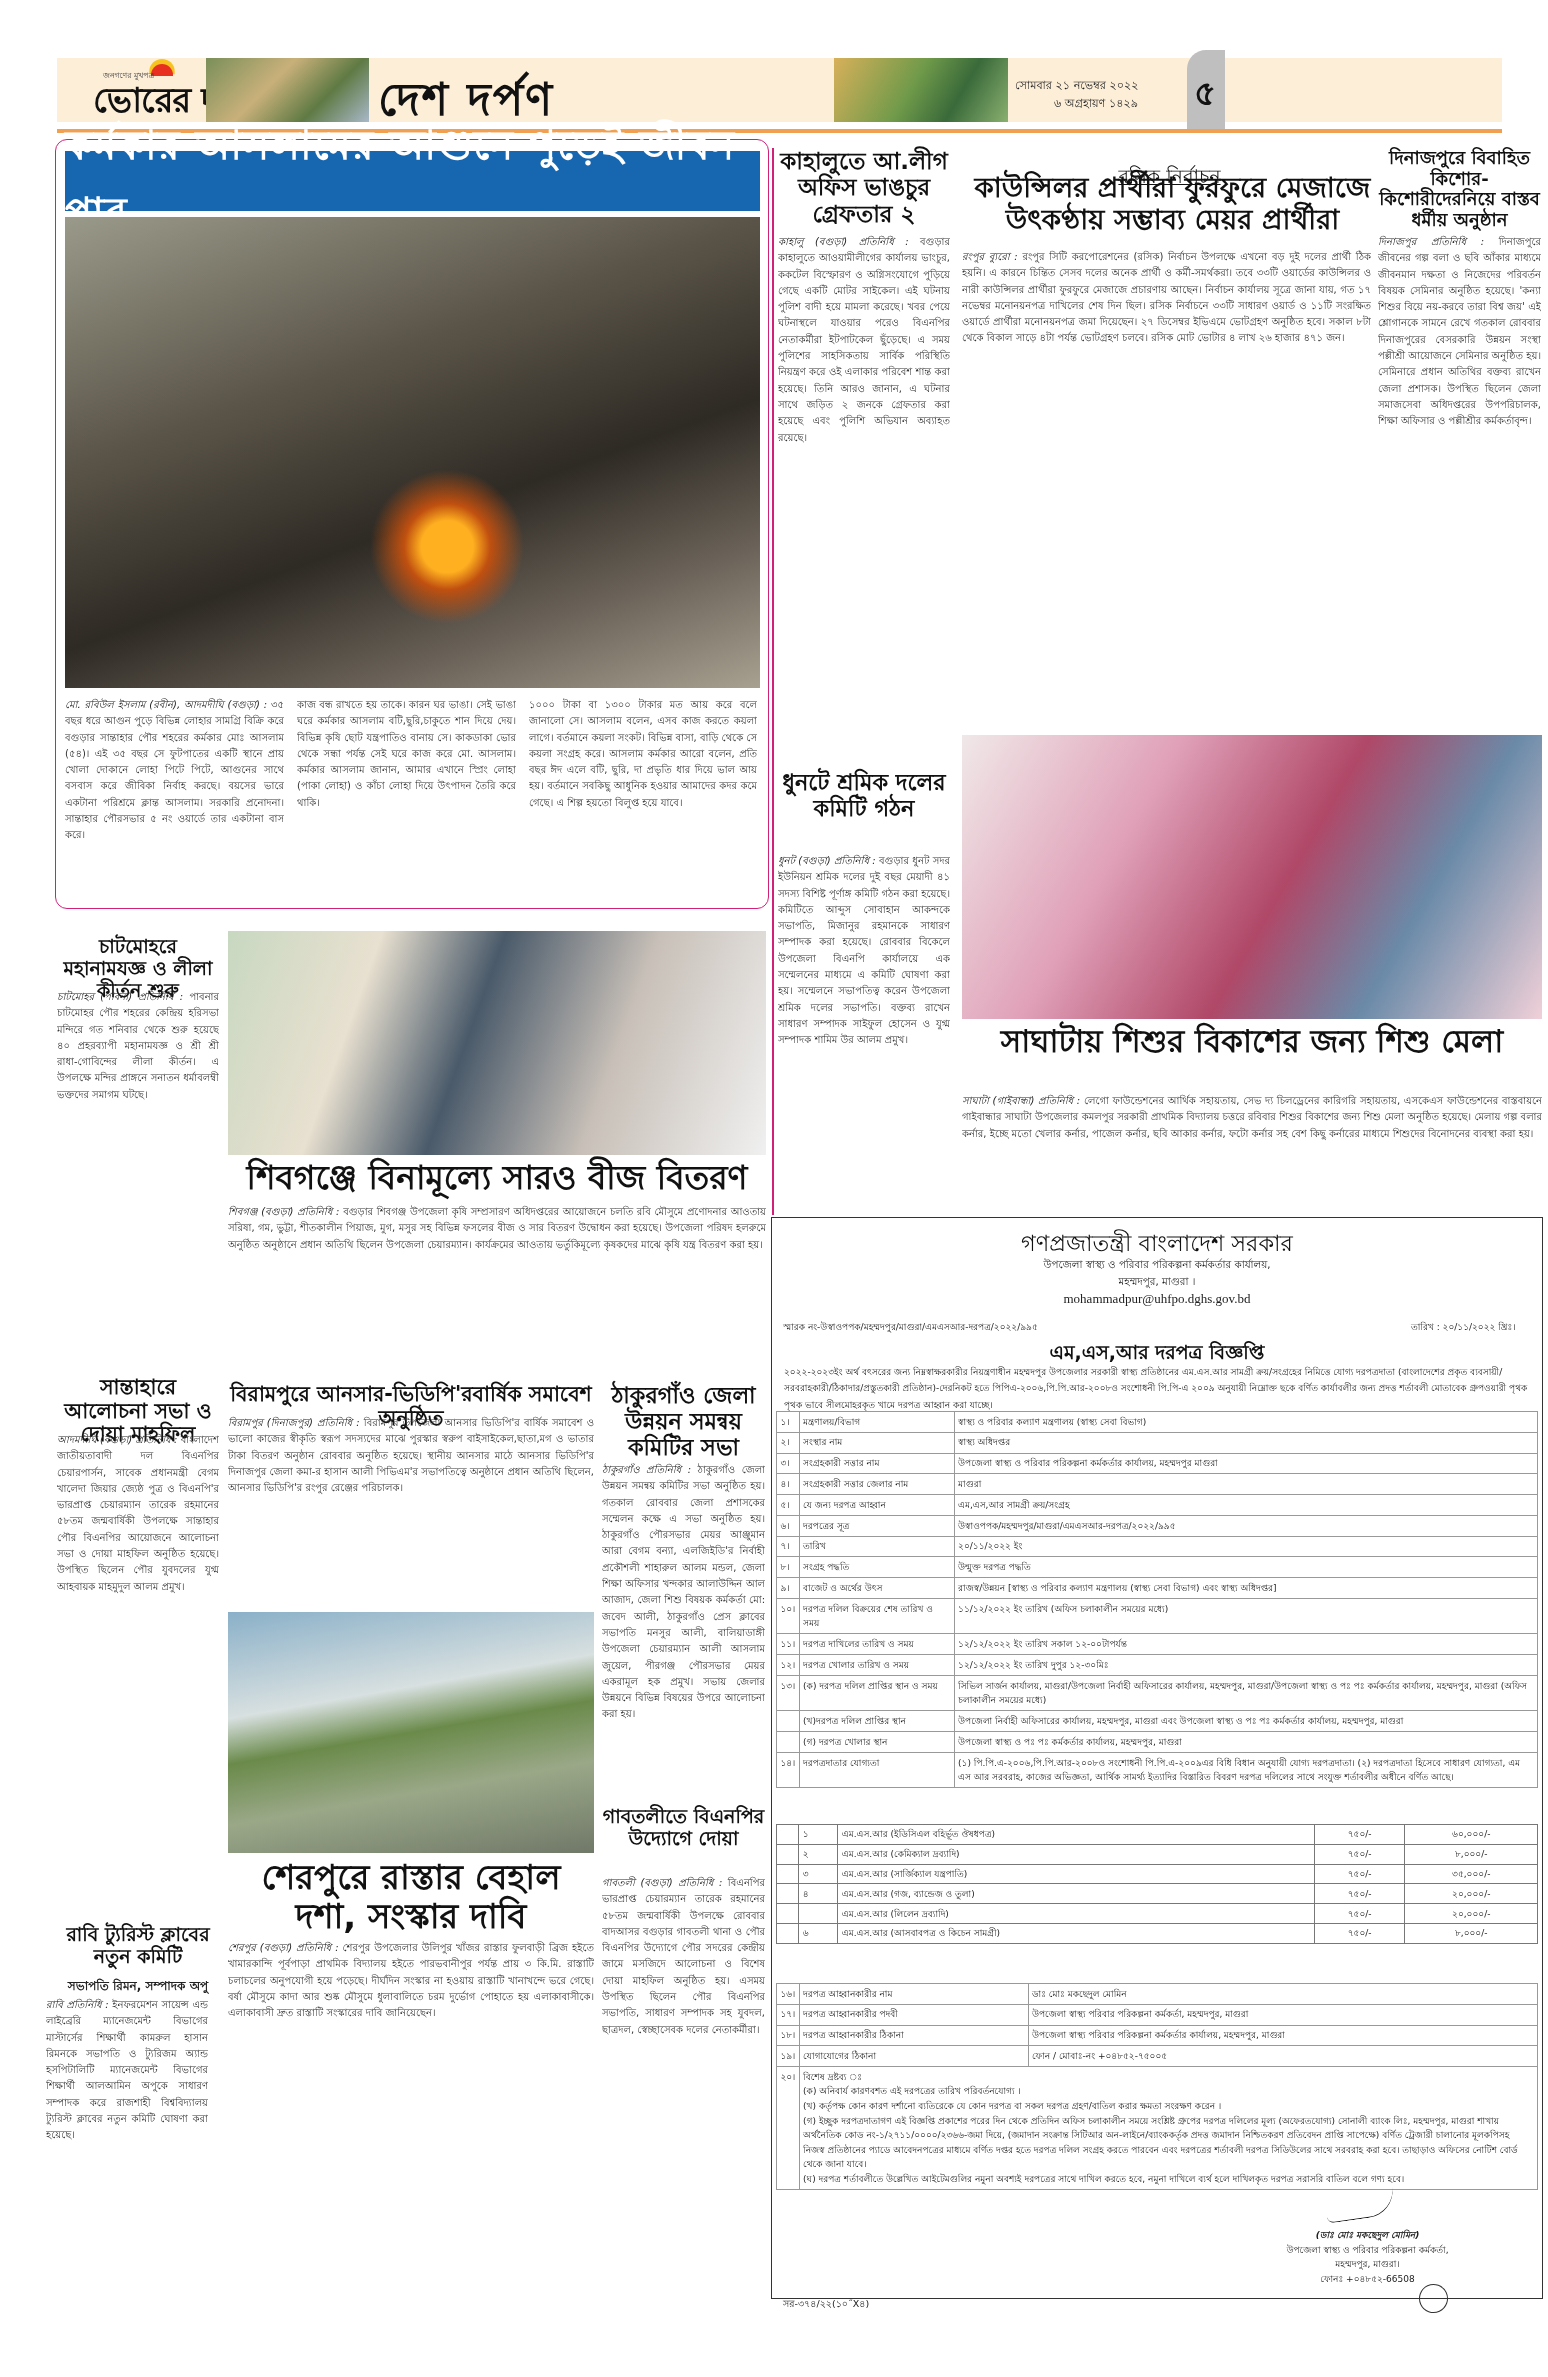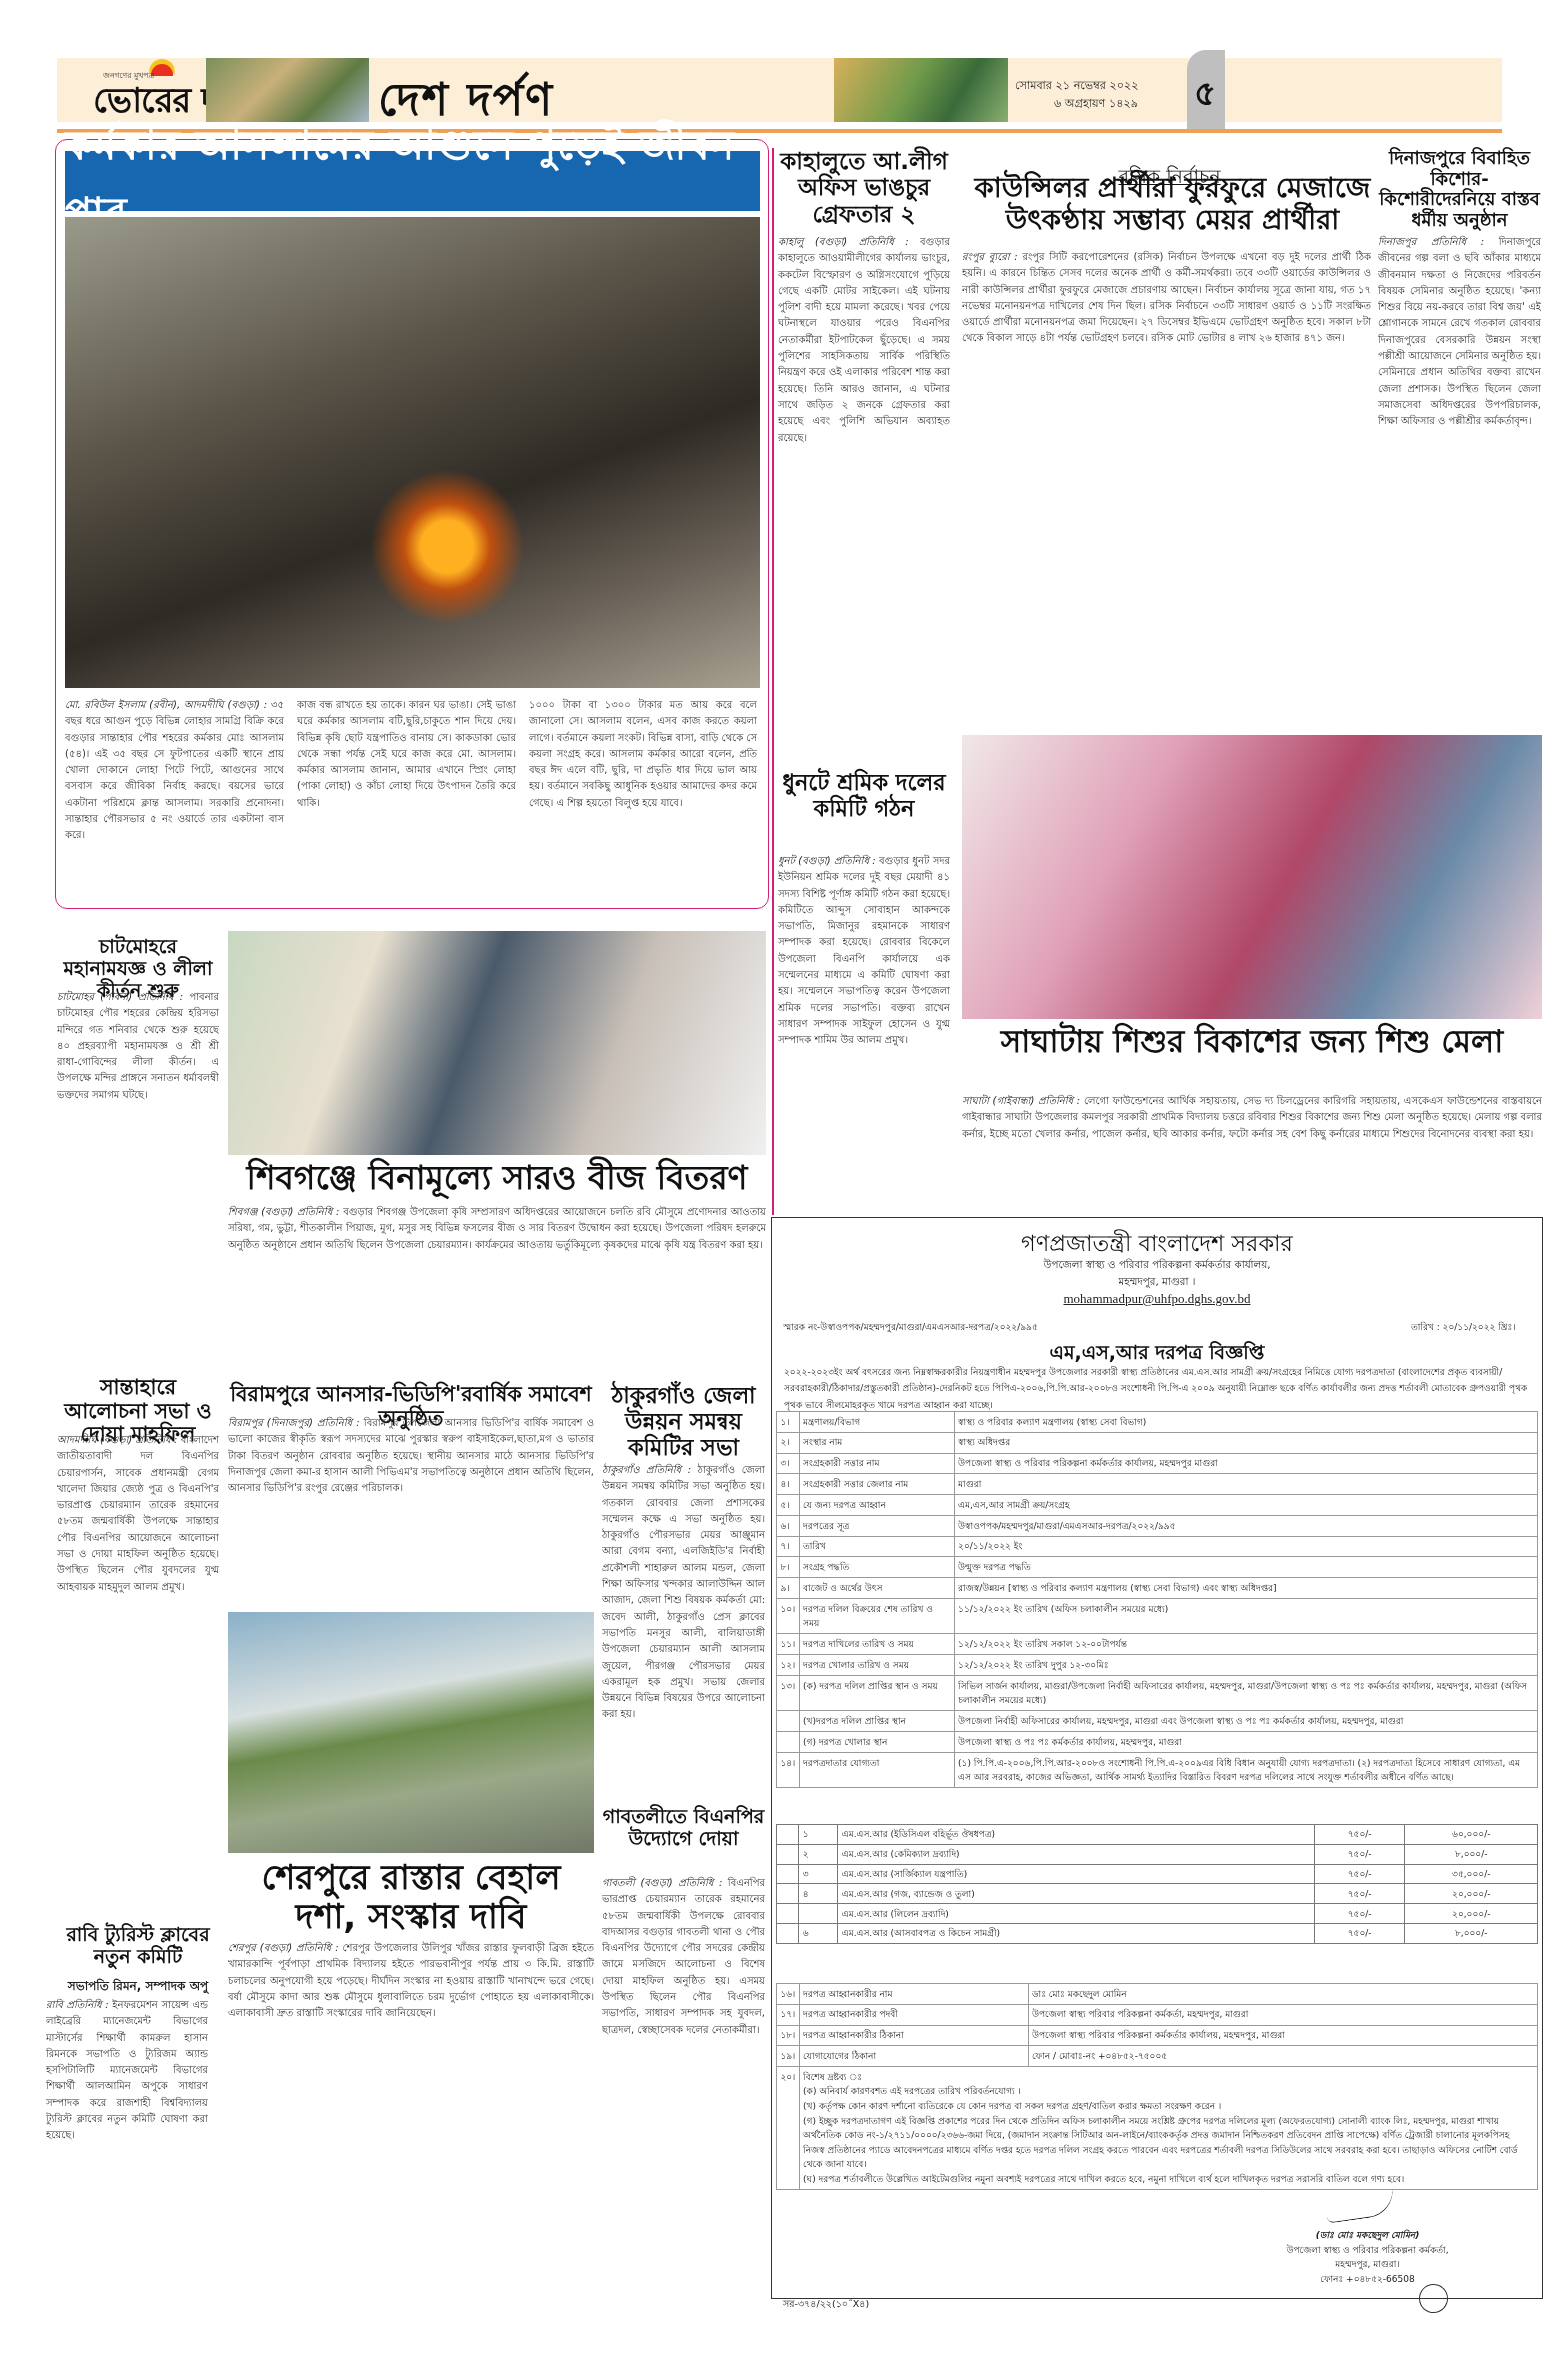--- a/index.html
+++ b/index.html
@@ -47,21 +47,21 @@
   .sher-hl { left: 228px; top: 1858px; width: 366px; font-size: 34px; }
   .gabtoli-hl { left: 602px; top: 1806px; width: 163px; font-size: 19px; }
   .rabi-hl { left: 57px; top: 1924px; width: 162px; font-size: 19px; }
   .rabi-sub { left: 57px; top: 1977px; width: 162px; font-size: 12px; font-weight: bold; text-align: center; }
   .dhunat-hl { left: 778px; top: 770px; width: 172px; font-size: 22.4px; }
 
   
   .notice { left: 771px; top: 1217px; width: 772px; height: 1082px; border: 1.7px solid #333; }
   .n-title { left: 771px; top: 1226px; width: 772px; text-align: center; font-size: 22.4px; font-family: "DejaVu Serif", serif; color: #111; }
   .n-sub { left: 771px; top: 1256px; width: 772px; text-align: center; font-size: 10.3px; line-height: 17px; color: #222; }
-  .n-email { text-decoration: underline; font-family: "Liberation Serif", serif; font-size: 13px; }
+  .n-email { font-family: "Liberation Serif", serif; font-size: 13px; }
   .n-ref { left: 783px; top: 1320px; font-size: 9px; color: #222; }
   .n-date { left: 1411px; top: 1320px; font-size: 9px; color: #222; }
   .n-heading { left: 771px; top: 1338px; width: 772px; text-align: center; font-size: 19px; font-weight: bold; color: #111; }
   .n-intro { left: 784px; top: 1364px; width: 744px; font-size: 9px; line-height: 16.3px; color: #222; }
   table.ntab { position: absolute; left: 776px; top: 1411px; width: 762px; border-collapse: collapse; font-size: 9px; color: #222; }
   table.ntab td { border: 0.9px solid #999; padding: 2.6px 3.4px; vertical-align: top; line-height: 14.6px; }
   table.ntab td.no { width: 17px; }
   table.ntab td.lab { width: 155px; }
   table.gtab { position: absolute; left: 776px; top: 1824px; width: 762px; border-collapse: collapse; font-size: 9px; color: #222; }
   table.gtab td { border: 0.9px solid #777; padding: 3.4px 3.4px; line-height: 12px; }

